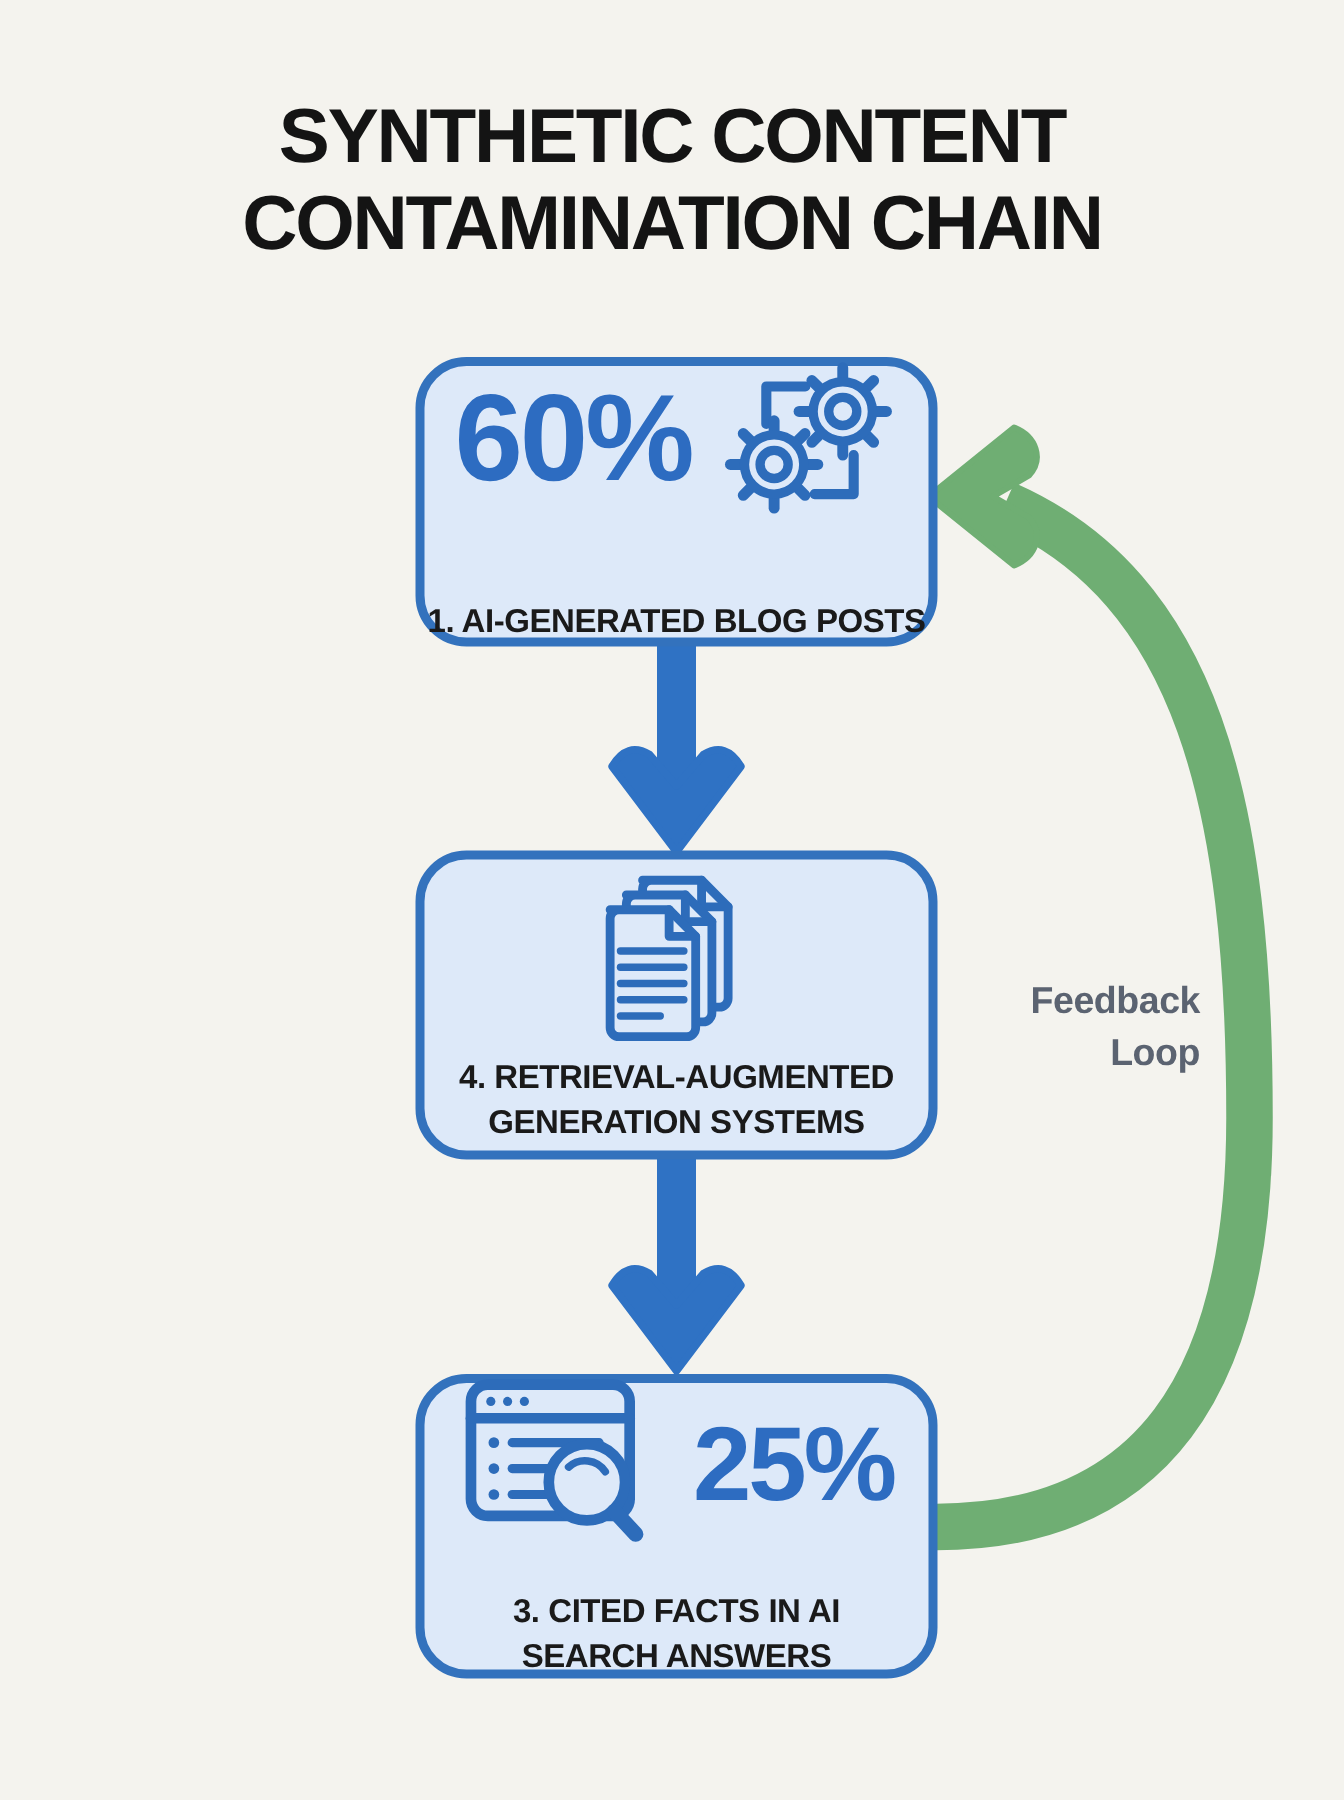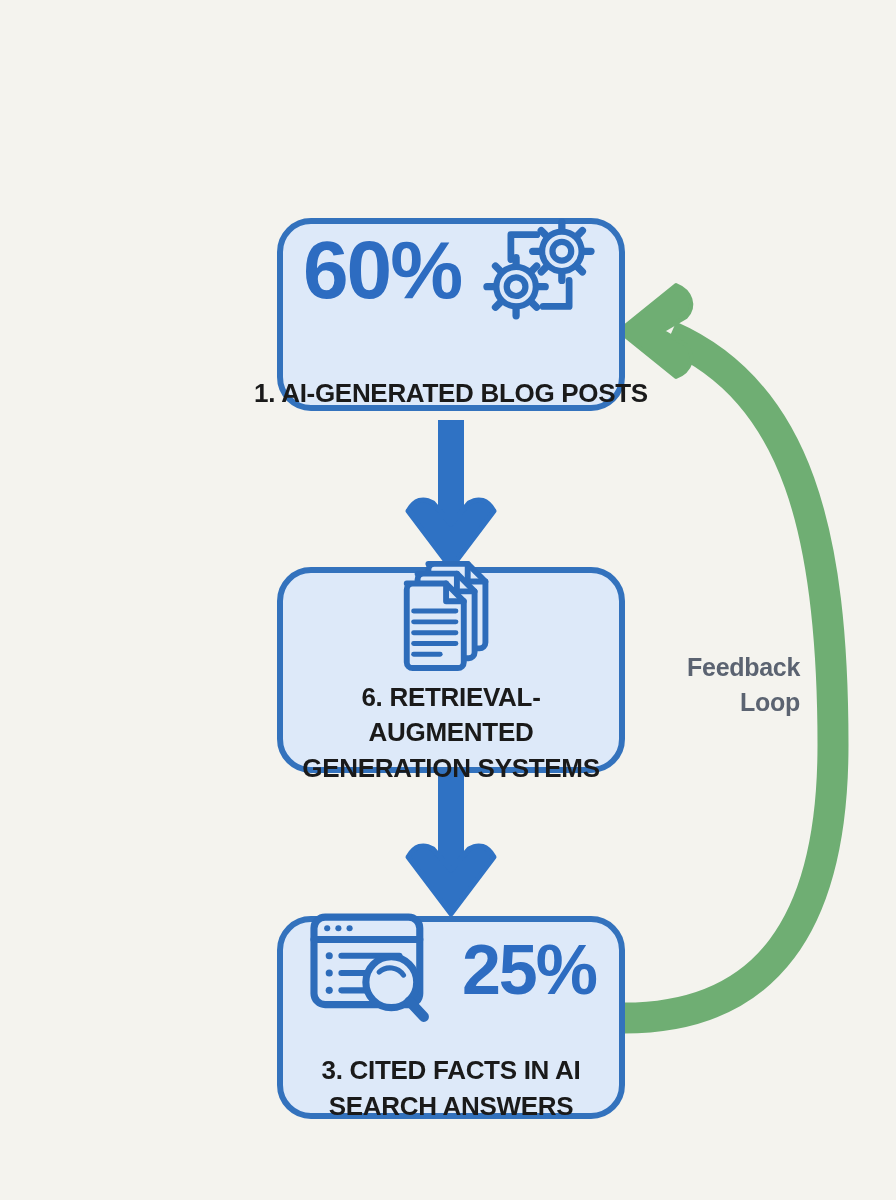--- a/index.html
+++ b/index.html
@@ -23,23 +23,23 @@
   }
   .box-row{display:flex;align-items:center;justify-content:center;gap:20px;}
   .stat{
     color:#2d6cc1;font-weight:800;letter-spacing:-2px;line-height:1;
   }
   .stat-1{font-size:82px;}
   .stat-2{font-size:72px;}
   .stat-3{font-size:70px;}
   .box-label{
     text-align:center;color:#1a1a1a;font-weight:800;
-    font-size:26px;line-height:1.35;letter-spacing:-0.3px;
+    font-size:22px;line-height:1.35;letter-spacing:-0.3px;
   }
-  .box-1{top:218px;height:193px;gap:42px;}
+  .box-1{top:238px;height:193px;gap:42px;}
   .box-2{top:567px;height:206px;}
   .box-3{top:916px;height:203px;}
   .box-1 .box-label{white-space:nowrap;margin-top:12px;}
   .box-2 .box-label{max-width:316px;margin-top:8px;}
   .box-3 .box-label{max-width:272px;margin-top:24px;}
   
   .down-arrow{position:absolute;left:401px;width:100px;height:152px;z-index:1;}
   .down-arrow-1{top:420px;}
   .down-arrow-2{top:766px;}
   .loop-svg{position:absolute;left:0;top:0;width:896px;height:1200px;z-index:1;pointer-events:none;}
@@ -48,20 +48,24 @@
     text-align:right;color:#5b6371;font-weight:700;
     font-size:25px;line-height:35px;letter-spacing:-0.3px;
   }
   .icon{display:block;}
 </style>
 </head>
 <body>
 
 <div class="canvas">
 
+  <div class="title">
+    <div>SYNTHETIC CONTENT</div>
+    <div>CONTAMINATION CHAIN</div>
+  </div>
 
   <svg class="loop-svg" viewBox="0 0 896 1200">
     <path d="M624 1018 C 766 1018 833 925 833 745 C 833 535 798 392 670 336" fill="none" stroke="#6fae73" stroke-width="31" stroke-linecap="butt"></path>
     <path d="M619 331 L676 285 C 691 291 696 306 686 317 L662 331 L686 345 C 696 356 691 371 676 377 Z" fill="#6fae73" stroke="#6fae73" stroke-width="4" stroke-linejoin="round"></path>
   </svg>
 
   <div class="feedback-label">
     <div>Feedback</div>
     <div>Loop</div>
   </div>
@@ -134,21 +138,21 @@
 
         <g stroke-width="5">
           <line x1="17" y1="58" x2="60" y2="58"></line>
           <line x1="17" y1="69" x2="60" y2="69"></line>
           <line x1="17" y1="80" x2="60" y2="80"></line>
           <line x1="17" y1="91" x2="60" y2="91"></line>
           <line x1="17" y1="102" x2="44" y2="102"></line>
         </g>
       </svg>
     </div>
-    <div class="box-label">6. RETRIEVAL-AUGMENTED GENERATION SYSTEMS</div>
+    <div class="box-label">4. RETRIEVAL-AUGMENTED GENERATION SYSTEMS</div>
   </div>
 
   <div class="stage-box box-3">
     <div class="box-row">
       <svg class="icon" width="136" height="118" viewBox="0 0 130 116" fill="none" stroke="#2d6cba" stroke-width="7" stroke-linecap="round" stroke-linejoin="round">
 
         <rect x="6" y="6" width="104" height="86" rx="11" fill="#dde9f9"></rect>
         <line x1="6" y1="28" x2="110" y2="28"></line>
         <g fill="#2d6cba" stroke="none">
           <circle cx="19" cy="17" r="3"></circle>

